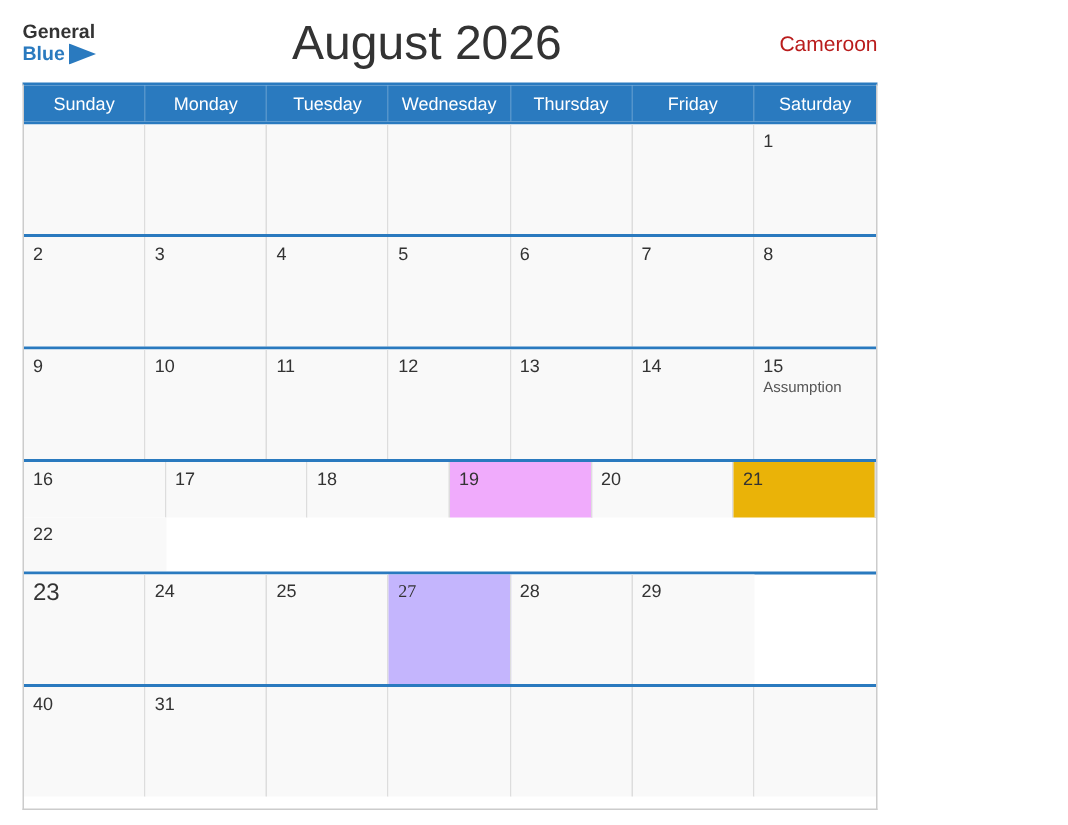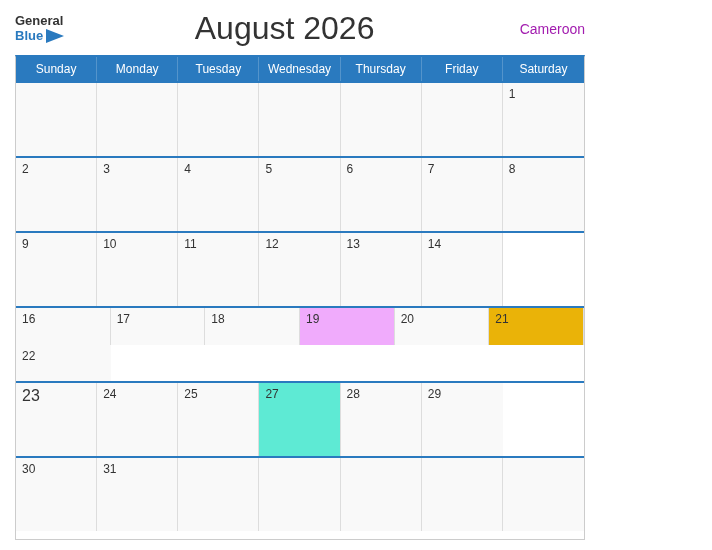--- a/index.html
+++ b/index.html
@@ -30,21 +30,21 @@
     }
     .month-title {
       font-size: 32px;
       font-weight: normal;
       color: #333;
       text-align: center;
       flex: 1;
     }
     .country {
       font-size: 14px;
-      color: #a21caf;
+      color: #b91c1c;
       text-align: right;
       min-width: 80px;
     }
     .calendar {
       flex: 1;
       border: 1px solid #ccc;
       border-top: 2px solid #2a7abf;
     }
     .days-header {
       display: grid;
@@ -137,20 +137,24 @@
           </div>
           <div style="border-right: 1px solid rgb(221, 221, 221); padding: 4px 6px; font-size: 12px; color: rgb(51, 51, 51); background: rgb(249, 249, 249);">
             <span style="display: block; font-size: 12px; color: rgb(51, 51, 51);">12</span>
           </div>
           <div style="border-right: 1px solid rgb(221, 221, 221); padding: 4px 6px; font-size: 12px; color: rgb(51, 51, 51); background: rgb(249, 249, 249);">
             <span style="display: block; font-size: 12px; color: rgb(51, 51, 51);">13</span>
           </div>
           <div style="border-right: 1px solid rgb(221, 221, 221); padding: 4px 6px; font-size: 12px; color: rgb(51, 51, 51); background: rgb(249, 249, 249);">
             <span style="display: block; font-size: 12px; color: rgb(51, 51, 51);">14</span>
           </div>
+          <div style="border-right: none; padding: 4px 6px; font-size: 12px; color: rgb(51, 51, 51); background: rgb(249, 249, 249);">
+            <span style="display: block; font-size: 12px; color: rgb(51, 51, 51);">15</span>
+            <span style="display: block; font-size: 10px; color: rgb(85, 85, 85); margin-top: 2px;">Assumption</span>
+          </div>
         </div>
         <div style="display: grid; grid-template-columns: repeat(6, 1fr); border-top: 2px solid rgb(42, 122, 191); min-height: 75px;">
           <div style="border-right: 1px solid rgb(221, 221, 221); padding: 4px 6px; font-size: 12px; color: rgb(51, 51, 51); background: rgb(249, 249, 249);">
             <span style="display: block; font-size: 12px; color: rgb(51, 51, 51);">16</span>
           </div>
           <div style="border-right: 1px solid rgb(221, 221, 221); padding: 4px 6px; font-size: 12px; color: rgb(51, 51, 51); background: rgb(249, 249, 249);">
             <span style="display: block; font-size: 12px; color: rgb(51, 51, 51);">17</span>
           </div>
           <div style="border-right: 1px solid rgb(221, 221, 221); padding: 4px 6px; font-size: 12px; color: rgb(51, 51, 51); background: rgb(249, 249, 249);">
             <span style="display: block; font-size: 12px; color: rgb(51, 51, 51);">18</span>
@@ -171,33 +175,33 @@
         <div style="display: grid; grid-template-columns: repeat(7, 1fr); border-top: 2px solid rgb(42, 122, 191); min-height: 75px;">
           <div style="border-right: 1px solid rgb(221, 221, 221); padding: 4px 6px; font-size: 12px; color: rgb(51, 51, 51); background: rgb(249, 249, 249);">
             <span style="display: block; font-size: 16px; color: rgb(51, 51, 51);">23</span>
           </div>
           <div style="border-right: 1px solid rgb(221, 221, 221); padding: 4px 6px; font-size: 12px; color: rgb(51, 51, 51); background: rgb(249, 249, 249);">
             <span style="display: block; font-size: 12px; color: rgb(51, 51, 51);">24</span>
           </div>
           <div style="border-right: 1px solid rgb(221, 221, 221); padding: 4px 6px; font-size: 12px; color: rgb(51, 51, 51); background: rgb(249, 249, 249);">
             <span style="display: block; font-size: 12px; color: rgb(51, 51, 51);">25</span>
           </div>
-          <div style="border-right: 1px solid rgb(221, 221, 221); padding: 4px 6px; font-size: 12px; color: rgb(51, 51, 51); background: #5eead4;">
+          <div style="border-right: 1px solid rgb(221, 221, 221); padding: 4px 6px; font-size: 12px; color: rgb(51, 51, 51); background: #c4b5fd; font-family: Liberation Serif, serif;">
             <span style="display: block; font-size: 12px; color: rgb(51, 51, 51);">27</span>
           </div>
           <div style="border-right: 1px solid rgb(221, 221, 221); padding: 4px 6px; font-size: 12px; color: rgb(51, 51, 51); background: rgb(249, 249, 249);">
             <span style="display: block; font-size: 12px; color: rgb(51, 51, 51);">28</span>
           </div>
           <div style="border-right: none; padding: 4px 6px; font-size: 12px; color: rgb(51, 51, 51); background: rgb(249, 249, 249);">
             <span style="display: block; font-size: 12px; color: rgb(51, 51, 51);">29</span>
           </div>
         </div>
         <div style="display: grid; grid-template-columns: repeat(7, 1fr); border-top: 2px solid rgb(42, 122, 191); min-height: 75px;">
           <div style="border-right: 1px solid rgb(221, 221, 221); padding: 4px 6px; font-size: 12px; color: rgb(51, 51, 51); background: rgb(249, 249, 249);">
-            <span style="display: block; font-size: 12px; color: rgb(51, 51, 51);">30</span>
+            <span style="display: block; font-size: 12px; color: rgb(51, 51, 51);">40</span>
           </div>
           <div style="border-right: 1px solid rgb(221, 221, 221); padding: 4px 6px; font-size: 12px; color: rgb(51, 51, 51); background: rgb(249, 249, 249);">
             <span style="display: block; font-size: 12px; color: rgb(51, 51, 51);">31</span>
           </div>
           <div style="border-right: 1px solid rgb(221, 221, 221); padding: 4px 6px; font-size: 12px; color: rgb(51, 51, 51); background: rgb(249, 249, 249);"></div>
           <div style="border-right: 1px solid rgb(221, 221, 221); padding: 4px 6px; font-size: 12px; color: rgb(51, 51, 51); background: rgb(249, 249, 249);"></div>
           <div style="border-right: 1px solid rgb(221, 221, 221); padding: 4px 6px; font-size: 12px; color: rgb(51, 51, 51); background: rgb(249, 249, 249);"></div>
           <div style="border-right: 1px solid rgb(221, 221, 221); padding: 4px 6px; font-size: 12px; color: rgb(51, 51, 51); background: rgb(249, 249, 249);"></div>
           <div style="border-right: none; padding: 4px 6px; font-size: 12px; color: rgb(51, 51, 51); background: rgb(249, 249, 249);"></div>
         </div>

